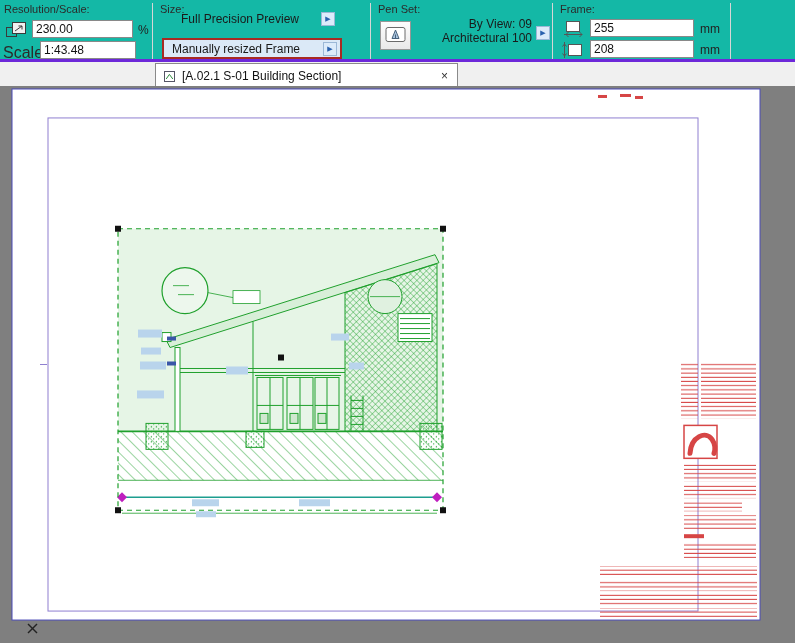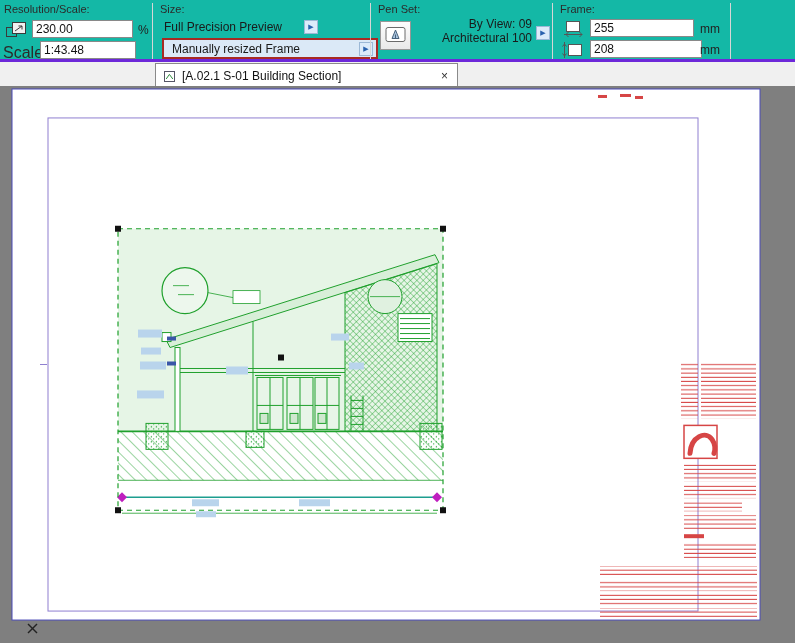--- a/index.html
+++ b/index.html
@@ -10,23 +10,23 @@
   
   .toolbar{position:absolute;top:0;left:0;width:795px;height:62px;background:#14b8a6;border-bottom:3px solid #6d28d9}
   .tb-sec{position:absolute;top:0;height:62px}
   .tb-sep{position:absolute;top:3px;height:56px;width:1px;background:#d6d6d6}
   .tb-label{position:absolute;top:3px;left:4px;font-size:11px;color:#2b2b2b;white-space:nowrap}
   .tb-input{position:absolute;height:18px;border:1px solid #898989;background:#fff;font-family:"Liberation Sans",sans-serif;font-size:12px;padding:0 3px;color:#111}
   .unit{position:absolute;font-size:12px;color:#222}
   .icon{position:absolute;display:inline-flex;align-items:center;justify-content:center}
   .arrow-btn{width:14px;height:14px;border:1px solid #9cb8d6;background:#dcebfa;color:var(--accent-blue,#2a62ae);
              font-size:7px;display:inline-flex;align-items:center;justify-content:center;cursor:pointer;flex:0 0 auto}
-  .frame-row1{position:absolute;left:8px;top:19px;width:188px;height:16px;display:flex;justify-content:flex-start;align-items:center;gap:22px;cursor:pointer}
+  .frame-row1{position:absolute;left:8px;top:11px;width:188px;height:16px;display:flex;justify-content:center;align-items:center;gap:22px;cursor:pointer}
   .frame-row1 .txt{white-space:nowrap}
-  .frame-selected{position:absolute;left:6px;top:38px;width:216px;height:21px;border:2px solid var(--highlight-red,#a82a22);
+  .frame-selected{position:absolute;left:6px;top:38px;width:180px;height:21px;border:2px solid var(--highlight-red,#a82a22);
                   background:#dbe9f7;display:flex;align-items:center;justify-content:space-between;padding:0 3px 0 8px;cursor:pointer}
   .frame-selected .txt{white-space:nowrap}
   .pen-btn{position:absolute;left:6px;top:21px;width:31px;height:29px;border:1px solid #979797;background:linear-gradient(#fdfdfd,#e9e9e9);
            display:flex;align-items:center;justify-content:center;cursor:pointer}
   .pen-text{position:absolute;left:46px;top:17px;width:112px;text-align:right;line-height:14px;white-space:nowrap;cursor:pointer}
   .anchor-sec{overflow:hidden}
   .cb{position:absolute;left:5px;top:25px;width:13px;height:13px}
   .cb-label{position:absolute;left:23px;top:25px;white-space:nowrap}
 
   
@@ -104,21 +104,21 @@
         </svg>
       </span>
       <input class="tb-input" style="left: 34px; top: 19px; width: 104px;" value="255">
       <span class="unit" style="left:144px;top:22px">mm</span>
       <span class="icon" style="left:6px;top:41px">
         <svg width="22" height="18" viewBox="0 0 22 18">
           <rect x="6.5" y="3.5" width="13" height="11" fill="#fff" stroke="#555"></rect>
           <path d="M2.5 1 v16 M2.5 3 l-2 2.5 M2.5 3 l2 2.5 M2.5 15 l-2 -2.5 M2.5 15 l2 -2.5" fill="none" stroke="#555"></path>
         </svg>
       </span>
-      <input class="tb-input" style="left: 34px; top: 40px; width: 112px;" value="208">
+      <input class="tb-input" style="left: 34px; top: 40px; width: 104px;" value="208">
       <span class="unit" style="left:144px;top:43px">mm</span>
     </div>
     <div class="tb-sep" style="left:730px"></div>
 
   </div>
 
   <div class="tabstrip">
     <div class="tab">
       <span style="display:inline-flex">
         <svg width="13" height="13" viewBox="0 0 13 13">

